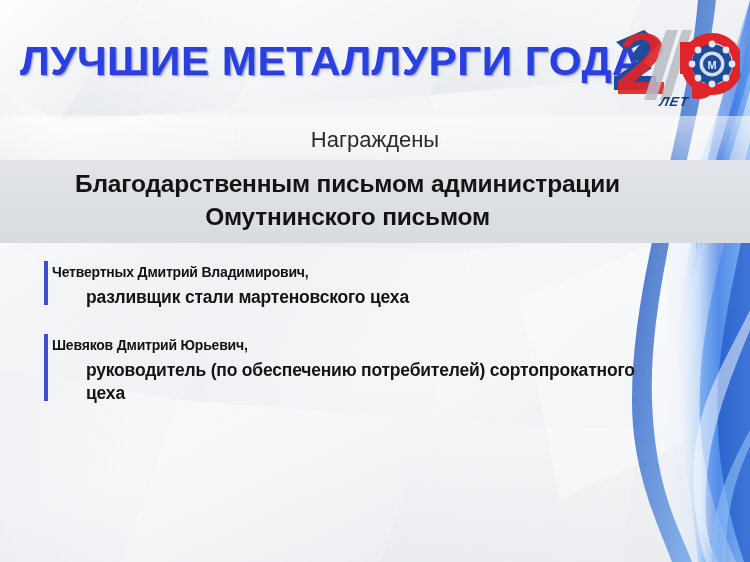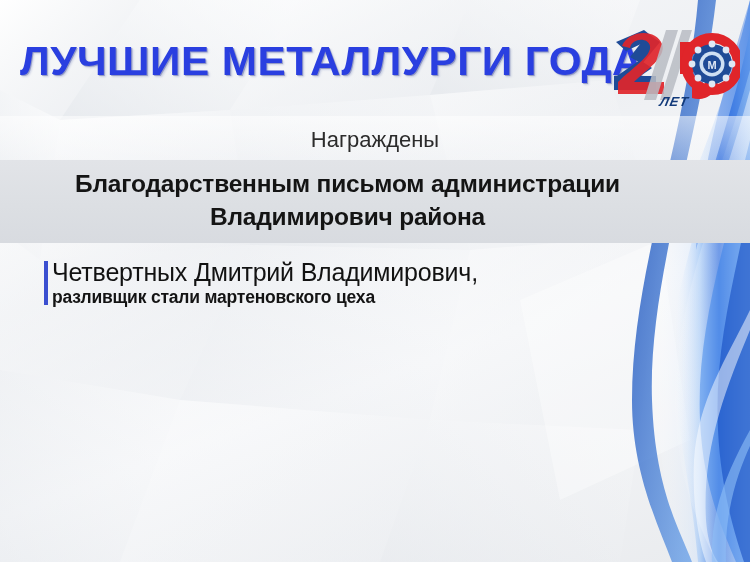--- a/index.html
+++ b/index.html
@@ -146,32 +146,33 @@
   }
   .entry-bar {
     position: absolute;
     left: 44px;
     top: 3px;
     bottom: 4px;
     width: 4px;
     background: #3b4fd0;
   }
   .entry-name {
-    font-size: 25px;
+    font-size: 14px;
     line-height: 28px;
-    font-weight: normal;
+    font-weight: bold;
     color: #121212;
     letter-spacing: -0.2px;
   }
   .entry-role {
     font-size: 17.5px;
     line-height: 23px;
     font-weight: bold;
     color: #141414;
     letter-spacing: -0.2px;
+    margin-left: 34px;
   }
 </style>
 </head>
 <body>
 
 <div class="slide">
 
   <div class="bg-base"></div>
 
   <svg class="poly" width="750" height="562" viewBox="0 0 750 562">
@@ -285,30 +286,35 @@
         </g>
       </svg>
       <div class="logo-years">ЛЕТ</div>
     </div>
   </div>
 
   <div class="subtitle-band"></div>
   <div class="subtitle">Награждены</div>
 
   <div class="award-band"></div>
-  <div class="award-text">Благодарственным письмом администрации Владимирович района</div>
+  <div class="award-text">Благодарственным письмом администрации Омутнинского письмом</div>
 
   <div class="entries">
 
     <div class="entry">
       <div class="entry-bar"></div>
       <div class="entry-name">Четвертных Дмитрий Владимирович,</div>
       <div class="entry-role">разливщик стали мартеновского цеха</div>
     </div>
 
+    <div class="entry">
+      <div class="entry-bar"></div>
+      <div class="entry-name">Шевяков Дмитрий Юрьевич,</div>
+      <div class="entry-role">руководитель (по обеспечению потребителей) сортопрокатного цеха</div>
+    </div>
 
     <div class="entry">
       <div class="entry-bar"></div>
     </div>
 
   </div>
 
 </div>
 
 </body></html>

